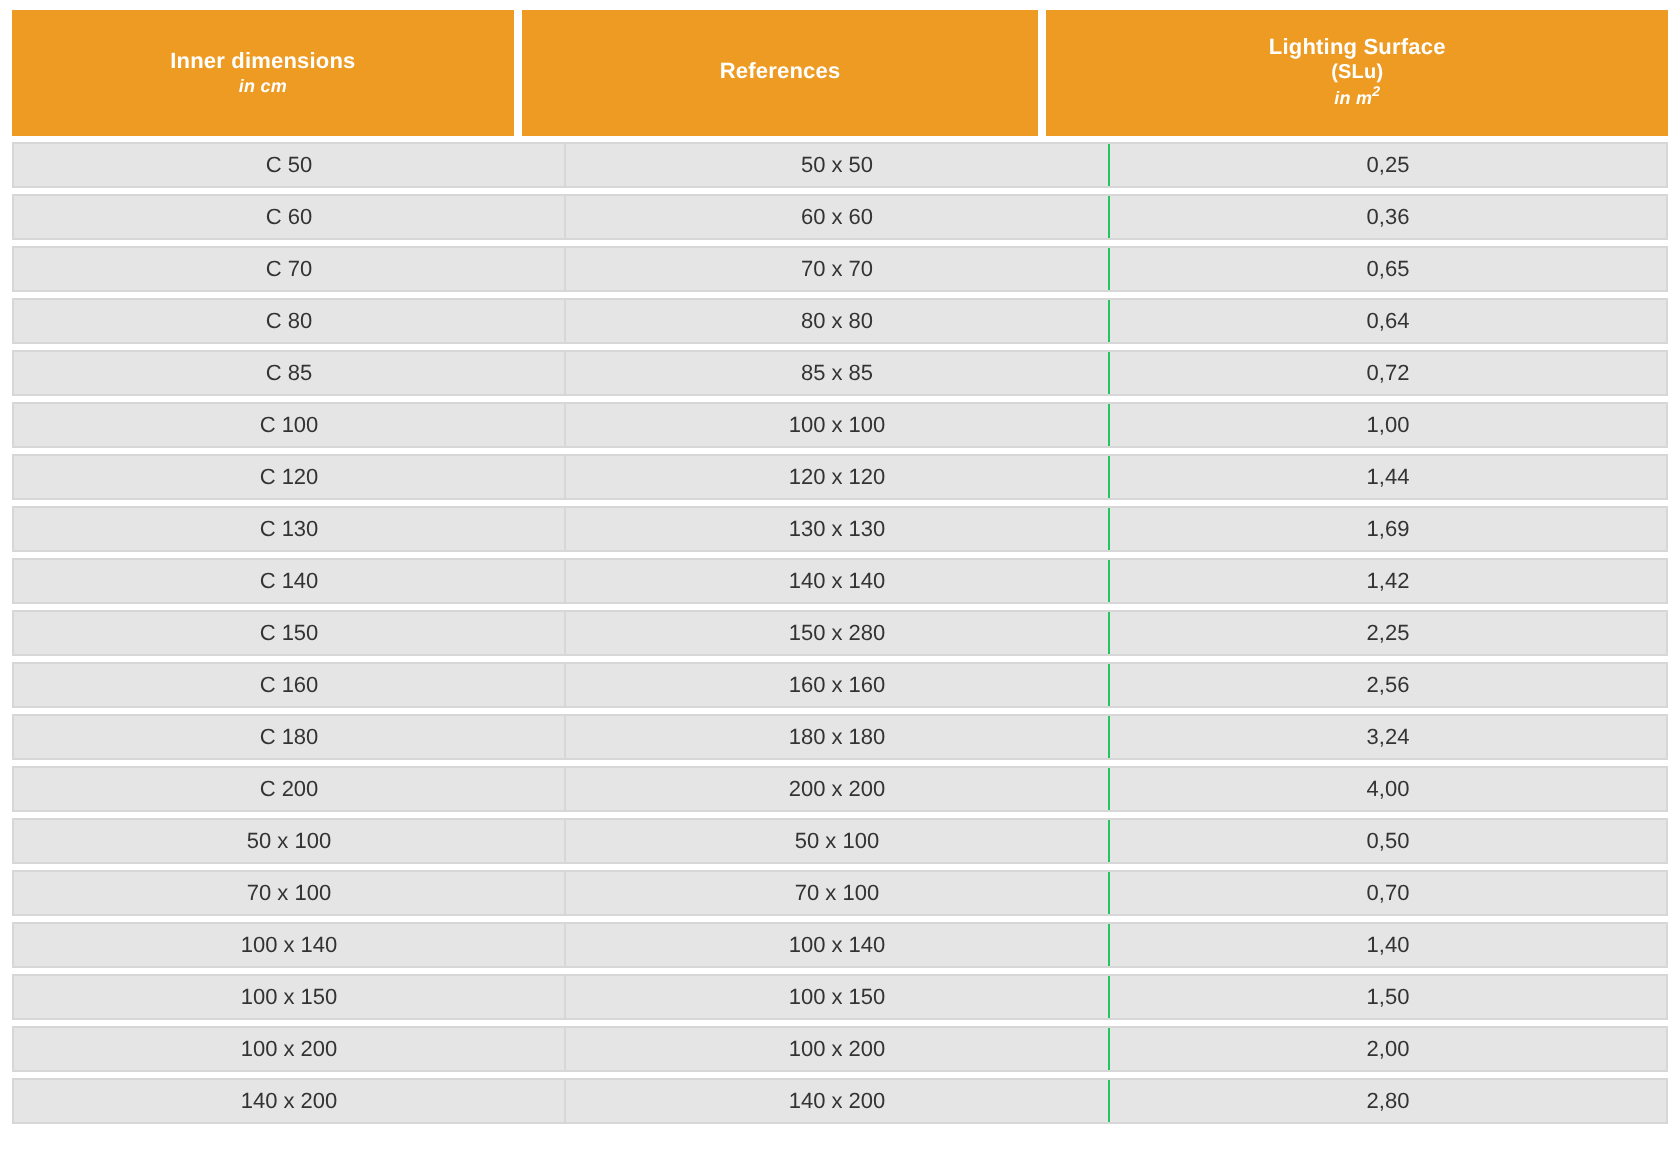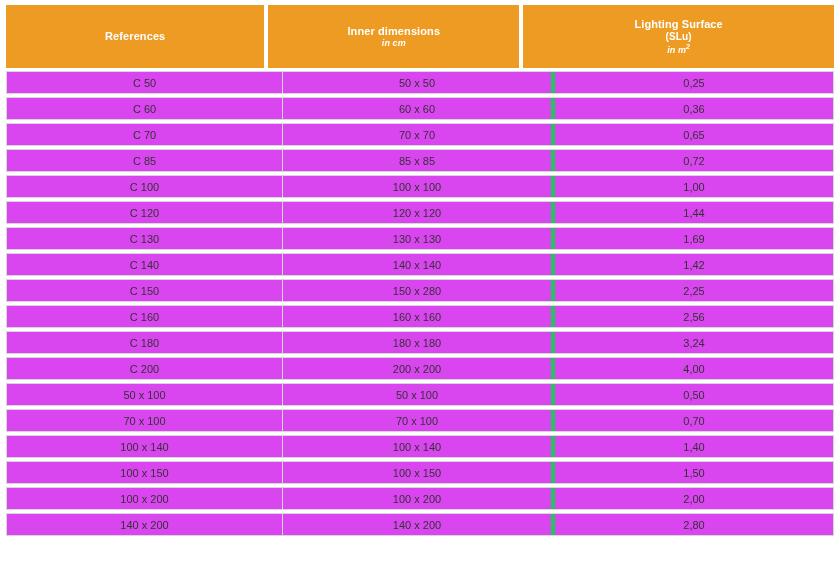--- a/index.html
+++ b/index.html
@@ -68,33 +68,33 @@
   .tbody {
     margin-top: 3px;
   }
   .tr {
     display: flex;
     width: 828px;
     height: 23px;
     margin-bottom: 3px;
     border: 1px solid #d7d7d7;
     box-sizing: border-box;
-    background: #d946ef;
+    background: #e5e5e5;
   }
   .td {
     display: flex;
     align-items: center;
     justify-content: center;
     font-size: 11px;
     color: #333333;
     box-sizing: border-box;
     height: 100%;
   }
   .td-col1 { width: 276px; border-right: 1px solid #d7d7d7; }
-  .td-col2 { width: 272px; border-right: 4px solid #22c55e; }
+  .td-col2 { width: 272px; border-right: 1px solid #22c55e; }
   .td-col3 { width: 278px; }
 
   
   .bottom-sliver {
     position: absolute;
     left: 8px;
     top: 579px;
     width: 430px;
     height: 4px;
     overflow: hidden;
@@ -103,26 +103,26 @@
     line-height: 11px;
     white-space: nowrap;
   }
 </style>
 </head>
 <body>
 
 <div class="spec-table">
 
   <div class="thead-row">
-    <div class="th th-col1">
-      <span class="th-title">References</span>
-    </div>
     <div class="th th-col2">
       <span class="th-title">Inner dimensions</span>
       <span class="th-unit">in cm</span>
+    </div>
+    <div class="th th-col1">
+      <span class="th-title">References</span>
     </div>
     <div class="th th-col3">
       <span class="th-title">Lighting Surface</span>
       <span class="th-sub">(SLu)</span>
       <span class="th-unit">in m<sup>2</sup></span>
     </div>
   </div>
 
   <div class="tbody" id="table-body">
       <div class="tr">
@@ -134,20 +134,25 @@
         <div class="td td-col1">C 60</div>
         <div class="td td-col2">60 x 60</div>
         <div class="td td-col3">0,36</div>
       </div>
       <div class="tr">
         <div class="td td-col1">C 70</div>
         <div class="td td-col2">70 x 70</div>
         <div class="td td-col3">0,65</div>
       </div>
       <div class="tr">
+        <div class="td td-col1">C 80</div>
+        <div class="td td-col2">80 x 80</div>
+        <div class="td td-col3">0,64</div>
+      </div>
+      <div class="tr">
         <div class="td td-col1">C 85</div>
         <div class="td td-col2">85 x 85</div>
         <div class="td td-col3">0,72</div>
       </div>
       <div class="tr">
         <div class="td td-col1">C 100</div>
         <div class="td td-col2">100 x 100</div>
         <div class="td td-col3">1,00</div>
       </div>
       <div class="tr">

